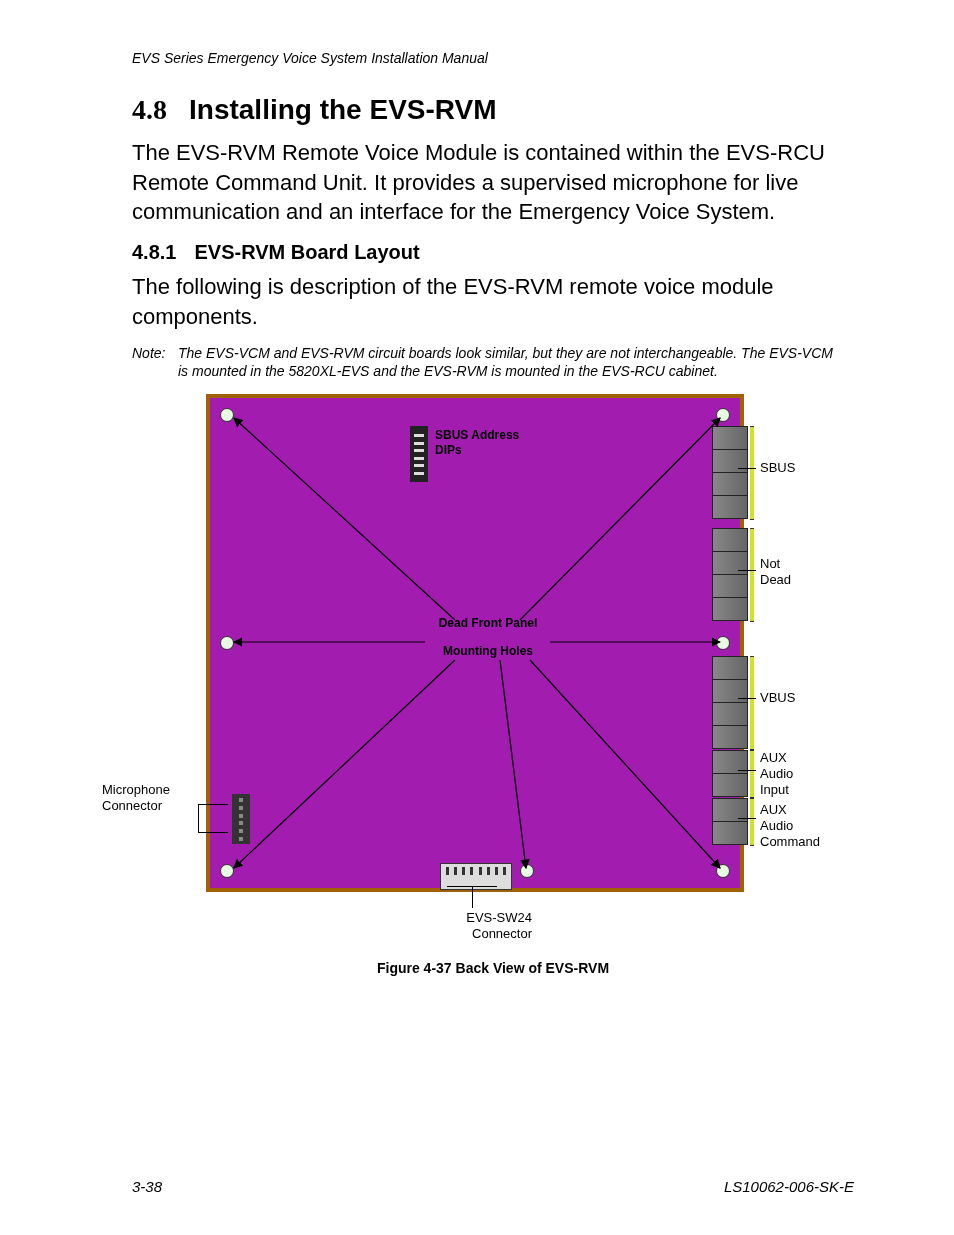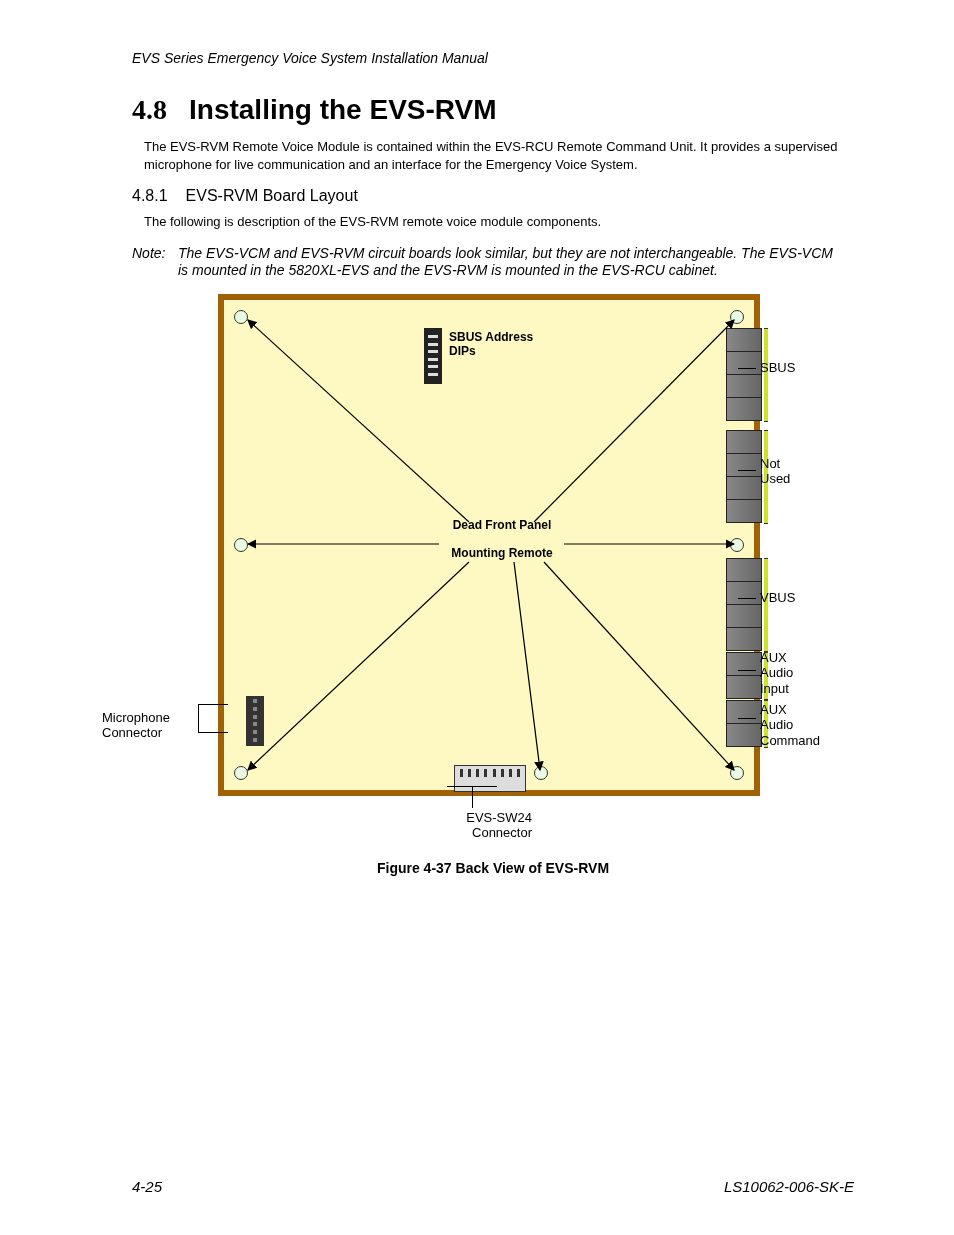--- a/index.html
+++ b/index.html
@@ -24,27 +24,27 @@
     font-size: 14px;
     margin-bottom: 28px;
   }
   h1.section {
     font-size: 28px;
     font-weight: bold;
     margin: 0 0 12px 0;
   }
   h1.section .num { display:inline-block; margin-right: 22px; font-family: Liberation Serif, serif; }
   p.body {
-    font-size: 13px;
+    font-size: 22px;
     line-height: 1.35;
-    margin: 0 0 14px 12px;
+    margin: 0 0 14px 0;
   }
   h2.subsection {
-    font-size: 16px;
-    font-weight: normal;
+    font-size: 20px;
+    font-weight: bold;
     margin: 12px 0 8px 0;
   }
   h2.subsection .num { display:inline-block; margin-right: 18px; }
   p.note {
     font-style: italic;
     font-size: 14px;
     line-height: 1.25;
     margin: 8px 4px 14px 0;
   }
   .figwrap {
@@ -65,26 +65,26 @@
     right: 100px;
     bottom: 40px;
     display: flex;
     justify-content: space-between;
     font-style: italic;
     font-size: 15px;
   }
   
   .board {
     position: absolute;
-    left: 116px;
+    left: 104px;
     top: 0;
     width: 530px;
     height: 490px;
-    background: #fef9c3;
-    border: 6px solid #a16207;
+    background: #a21caf;
+    border: 4px solid #a16207;
   }
   .mhole {
     position: absolute;
     width: 12px; height: 12px;
     border: 1.5px solid #333;
     border-radius: 50%;
     background: #eafbe3;
   }
   .dips {
     position: absolute;
@@ -195,21 +195,21 @@
         <span></span>
           <span></span>
           <span></span>
           <span></span>
           <span></span>
           <span></span>
       </div>
       <div class="lbl" style="left:225px; top:30px; width:110px">SBUS Address DIPs</div>
 
       <div class="lbl" style="left:213px; top:218px; text-align:center; width:130px">Dead Front Panel</div>
-      <div class="lbl" style="left:213px; top:246px; text-align:center; width:130px">Mounting Remote</div>
+      <div class="lbl" style="left:213px; top:246px; text-align:center; width:130px">Mounting Holes</div>
 
       <div class="termblock" style="top:28px">
         <div class="term"></div>
           <div class="term"></div>
           <div class="term"></div>
           <div class="term"></div>
       </div>
       <div class="sidebracket" style="top:28px; height:92px"></div>
 
       <div class="termblock" style="top:130px">
@@ -269,44 +269,44 @@
         <line x1="245" y1="222" x2="24" y2="20" stroke="#000" stroke-width="1.2" marker-end="url(#ah)"></line>
         <line x1="310" y1="222" x2="510" y2="20" stroke="#000" stroke-width="1.2" marker-end="url(#ah)"></line>
         <line x1="215" y1="244" x2="24" y2="244" stroke="#000" stroke-width="1.2" marker-end="url(#ah)"></line>
         <line x1="340" y1="244" x2="510" y2="244" stroke="#000" stroke-width="1.2" marker-end="url(#ah)"></line>
         <line x1="245" y1="262" x2="24" y2="470" stroke="#000" stroke-width="1.2" marker-end="url(#ah)"></line>
         <line x1="290" y1="262" x2="316" y2="470" stroke="#000" stroke-width="1.2" marker-end="url(#ah)"></line>
         <line x1="320" y1="262" x2="510" y2="470" stroke="#000" stroke-width="1.2" marker-end="url(#ah)"></line>
       </svg>
     </div>
 
-    <div class="extlabel" style="left:0px; top:416px; width:100px; text-align:left">Microphone Connector</div>
+    <div class="extlabel" style="left:0px; top:388px; width:100px; text-align:left">Microphone Connector</div>
     <div class="leadline" style="left:96px; top:410px; width:30px; height:1px"></div>
     <div class="leadline" style="left:96px; top:438px; width:30px; height:1px"></div>
     <div class="leadline" style="left:96px; top:410px; width:1px; height:28px"></div>
 
     <div class="extlabel" style="left:658px; top:66px">SBUS</div>
     <div class="leadline" style="left:636px; top:74px; width:18px; height:1px"></div>
 
-    <div class="extlabel" style="left:658px; top:162px; width:50px">Not Used</div>
+    <div class="extlabel" style="left:658px; top:162px; width:50px">Not Dead</div>
     <div class="leadline" style="left:636px; top:176px; width:18px; height:1px"></div>
 
     <div class="extlabel" style="left:658px; top:296px">VBUS</div>
     <div class="leadline" style="left:636px; top:304px; width:18px; height:1px"></div>
 
     <div class="extlabel" style="left:658px; top:356px; width:60px">AUX Audio Input</div>
     <div class="leadline" style="left:636px; top:376px; width:18px; height:1px"></div>
 
     <div class="extlabel" style="left:658px; top:408px; width:60px">AUX Audio Command</div>
     <div class="leadline" style="left:636px; top:424px; width:18px; height:1px"></div>
 
     <div class="extlabel" style="left:330px; top:516px; width:100px; text-align:right">EVS-SW24 Connector</div>
     <div class="leadline" style="left:370px; top:492px; width:1px; height:22px"></div>
     <div class="leadline" style="left:345px; top:492px; width:50px; height:1px"></div>
   </div>
 
   <div class="figcaption">Figure 4-37  Back View of EVS-RVM</div>
 
   <div class="footer">
-    <span>4-25</span>
+    <span>3-38</span>
     <span>LS10062-006-SK-E</span>
   </div>
 </div>
 
 </body></html>

